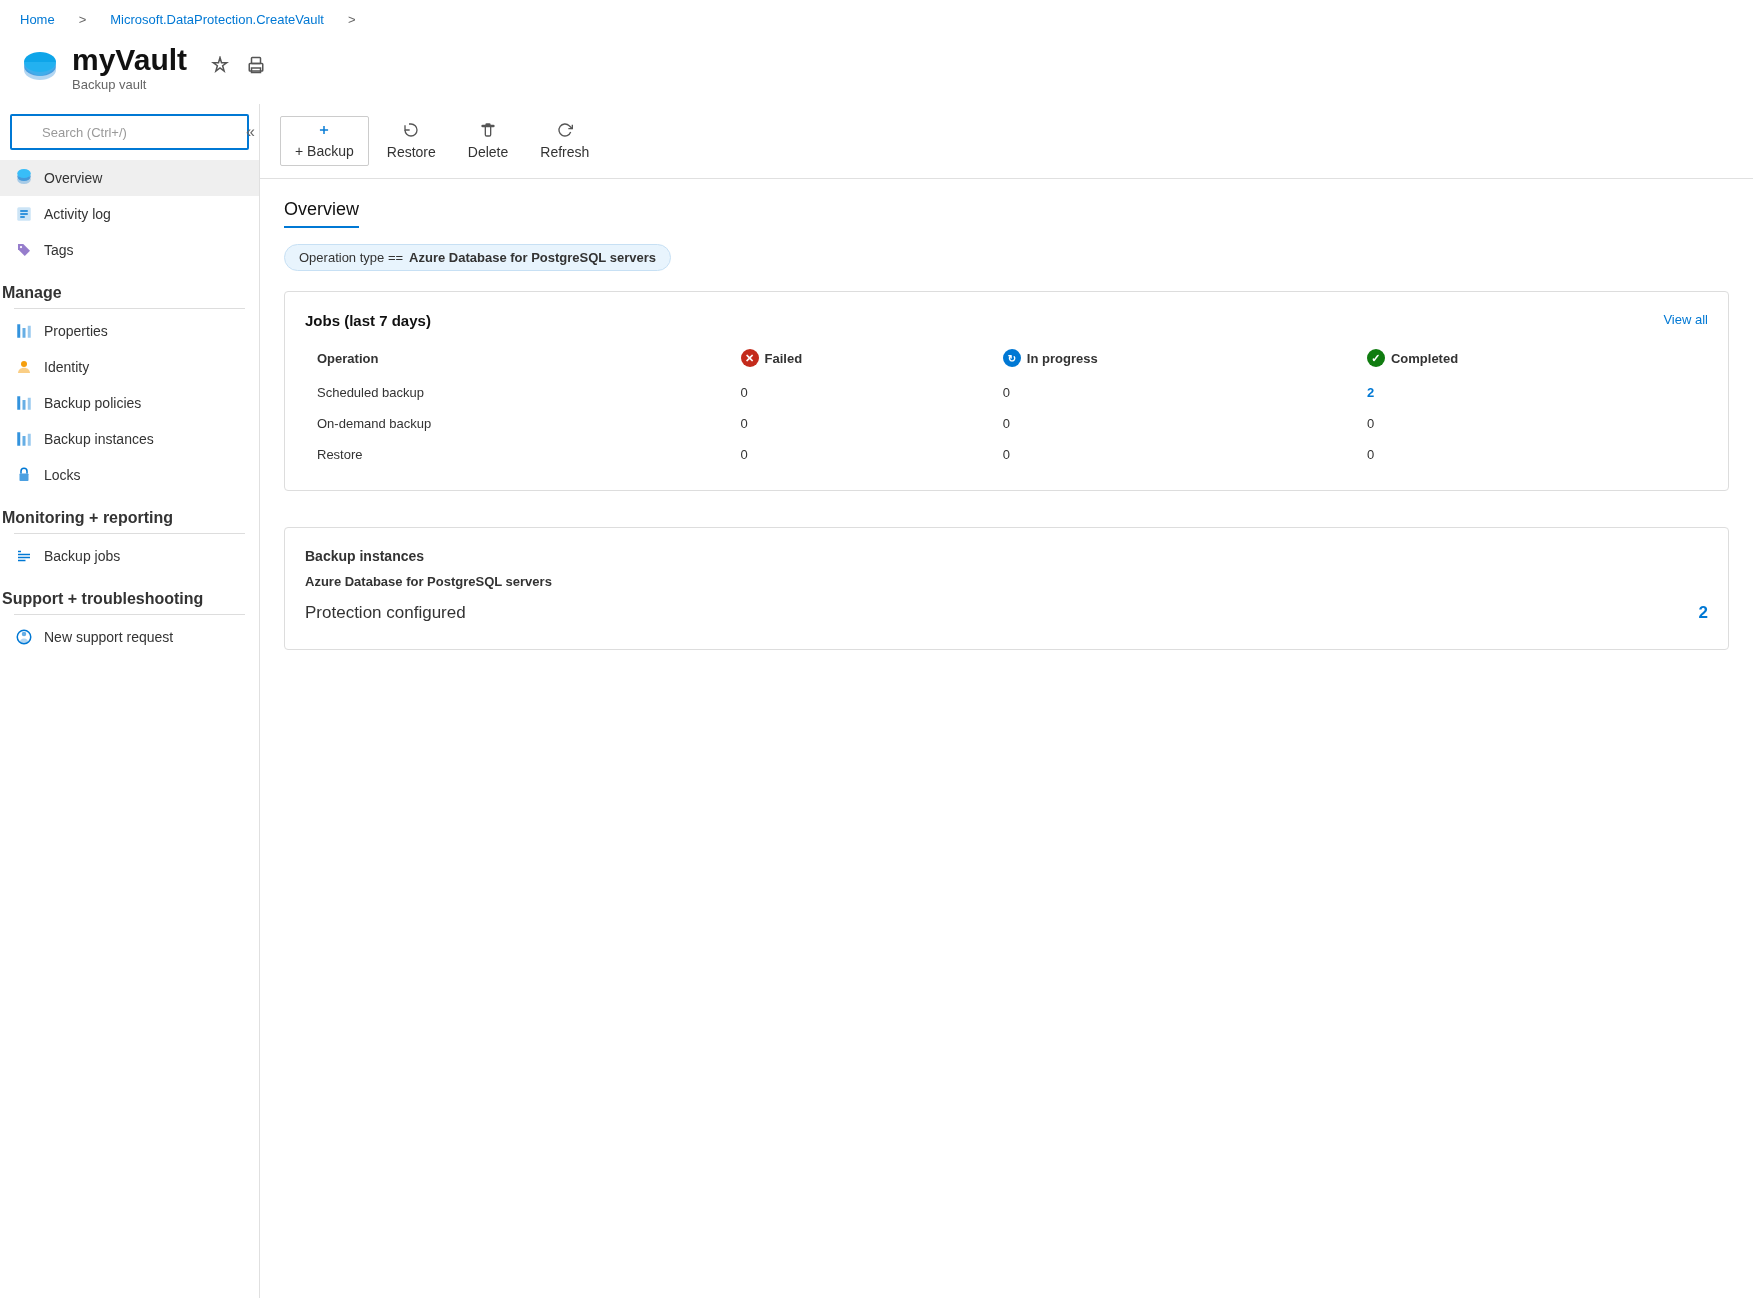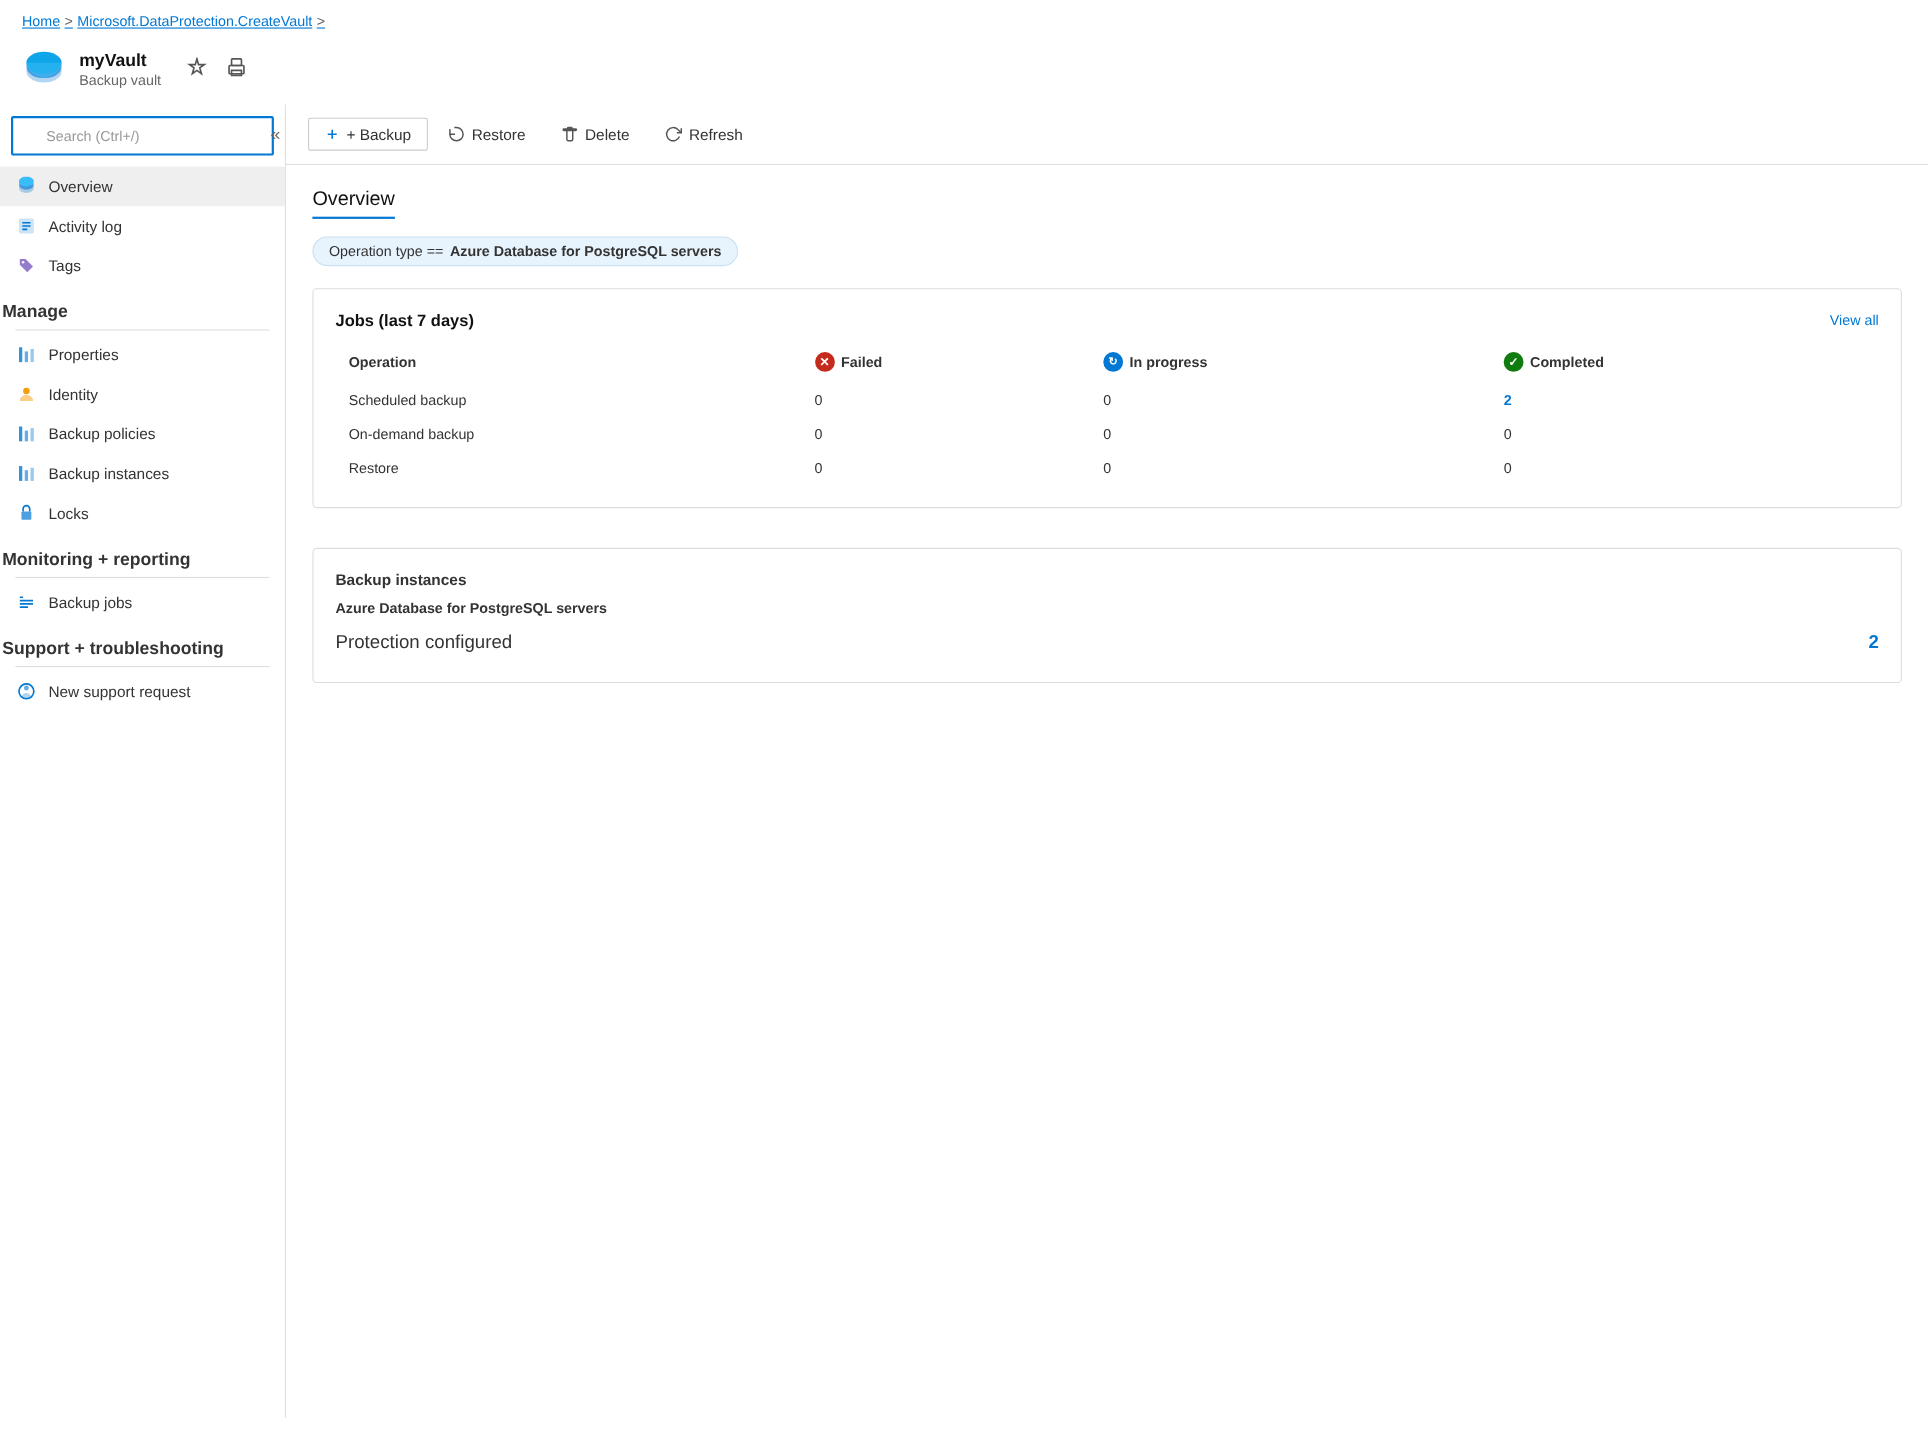--- a/index.html
+++ b/index.html
@@ -1,23 +1,23 @@
 <!DOCTYPE html>
 <html><head>
   <meta charset="utf-8">
   <style>
     * { box-sizing: border-box; margin: 0; padding: 0; }
     body { font-family: 'Segoe UI', Arial, sans-serif; font-size: 14px; background: #fff; color: #333; }
 
-    .breadcrumb { display: flex; align-items: flex-start; gap: 4px; padding: 12px 20px 8px; font-size: 13px; color: #0078d4; text-decoration: underline; }
+    .breadcrumb { display: flex; align-items: flex-start; gap: 24px; padding: 12px 20px 8px; font-size: 13px; color: #0078d4; }
     .breadcrumb span { color: #666; }
 
     .header { display: flex; align-items: center; gap: 12px; padding: 8px 20px 12px; }
     .vault-icon { width: 40px; height: 40px; }
-    .vault-title { font-size: 16px; font-weight: 600; color: #111; }
+    .vault-title { font-size: 30px; font-weight: 600; color: #111; }
     .vault-subtitle { font-size: 13px; color: #666; }
     .header-icons { display: flex; gap: 10px; margin-left: 8px; align-items: center; }
     .header-icon-btn { background: none; border: none; cursor: pointer; color: #555; font-size: 18px; padding: 4px; }
 
     .main-layout { display: flex; height: calc(100vh - 110px); }
 
     .sidebar { width: 260px; min-width: 260px; border-right: 1px solid #e0e0e0; padding: 10px 0; overflow-y: auto; }
     .search-box { margin: 0 10px 10px; display: flex; align-items: center; border: 2px solid #0078d4; border-radius: 2px; padding: 5px 8px; gap: 22px; }
     .search-box input { border: none; outline: none; flex: 1; font-size: 13px; color: #333; }
     .search-box input::placeholder { color: #999; }
@@ -25,21 +25,21 @@
 
     .sidebar-item { display: flex; align-items: center; gap: 10px; padding: 8px 14px; cursor: pointer; border-radius: 0; font-size: 14px; color: #333; }
     .sidebar-item.active { background: #efefef; font-weight: 500; }
     .sidebar-icon { width: 20px; height: 20px; display: flex; align-items: center; justify-content: center; font-size: 16px; flex-shrink: 0; }
 
     .section-header { font-size: 16px; font-weight: 600; color: #333; padding: 10px 2px 4px; margin-top: 6px; }
     .section-divider { border: none; border-top: 1px solid #ddd; margin: 2px 14px 4px; }
 
     .content { flex: 1; overflow-y: auto; padding: 0; }
     .toolbar { display: flex; align-items: center; gap: 4px; padding: 12px 20px; border-bottom: 1px solid #e0e0e0; }
-    .toolbar-btn { display: flex; align-items: center; gap: 6px; background: none; border: none; cursor: pointer; color: #333; font-size: 14px; padding: 6px 14px; border-radius: 2px; }
+    .toolbar-btn { display: flex; align-items: center; gap: 6px; background: none; border: none; cursor: pointer; color: #333; font-size: 14px; padding: 6px 14px; border-radius: 2px; flex-direction: column; }
     .toolbar-btn.primary { border: 1px solid #ccc; }
 
     .content-area { padding: 20px 24px; }
     .page-title { font-size: 18px; font-weight: 500; color: #111; padding-bottom: 6px; border-bottom: 2px solid #0078d4; display: inline-block; margin-bottom: 16px; }
 
     .filter-bar { display: flex; align-items: center; gap: 8px; margin-bottom: 20px; }
     .filter-chip { background: #e8f4fd; border: 1px solid #c7e0f4; border-radius: 20px; padding: 5px 14px; font-size: 13px; color: #333; display: flex; align-items: center; gap: 6px; cursor: pointer; }
     .filter-chip strong { font-weight: 600; }
 
     .card { border: 1px solid #ddd; border-radius: 4px; padding: 20px; margin-bottom: 36px; background: #fff; }

